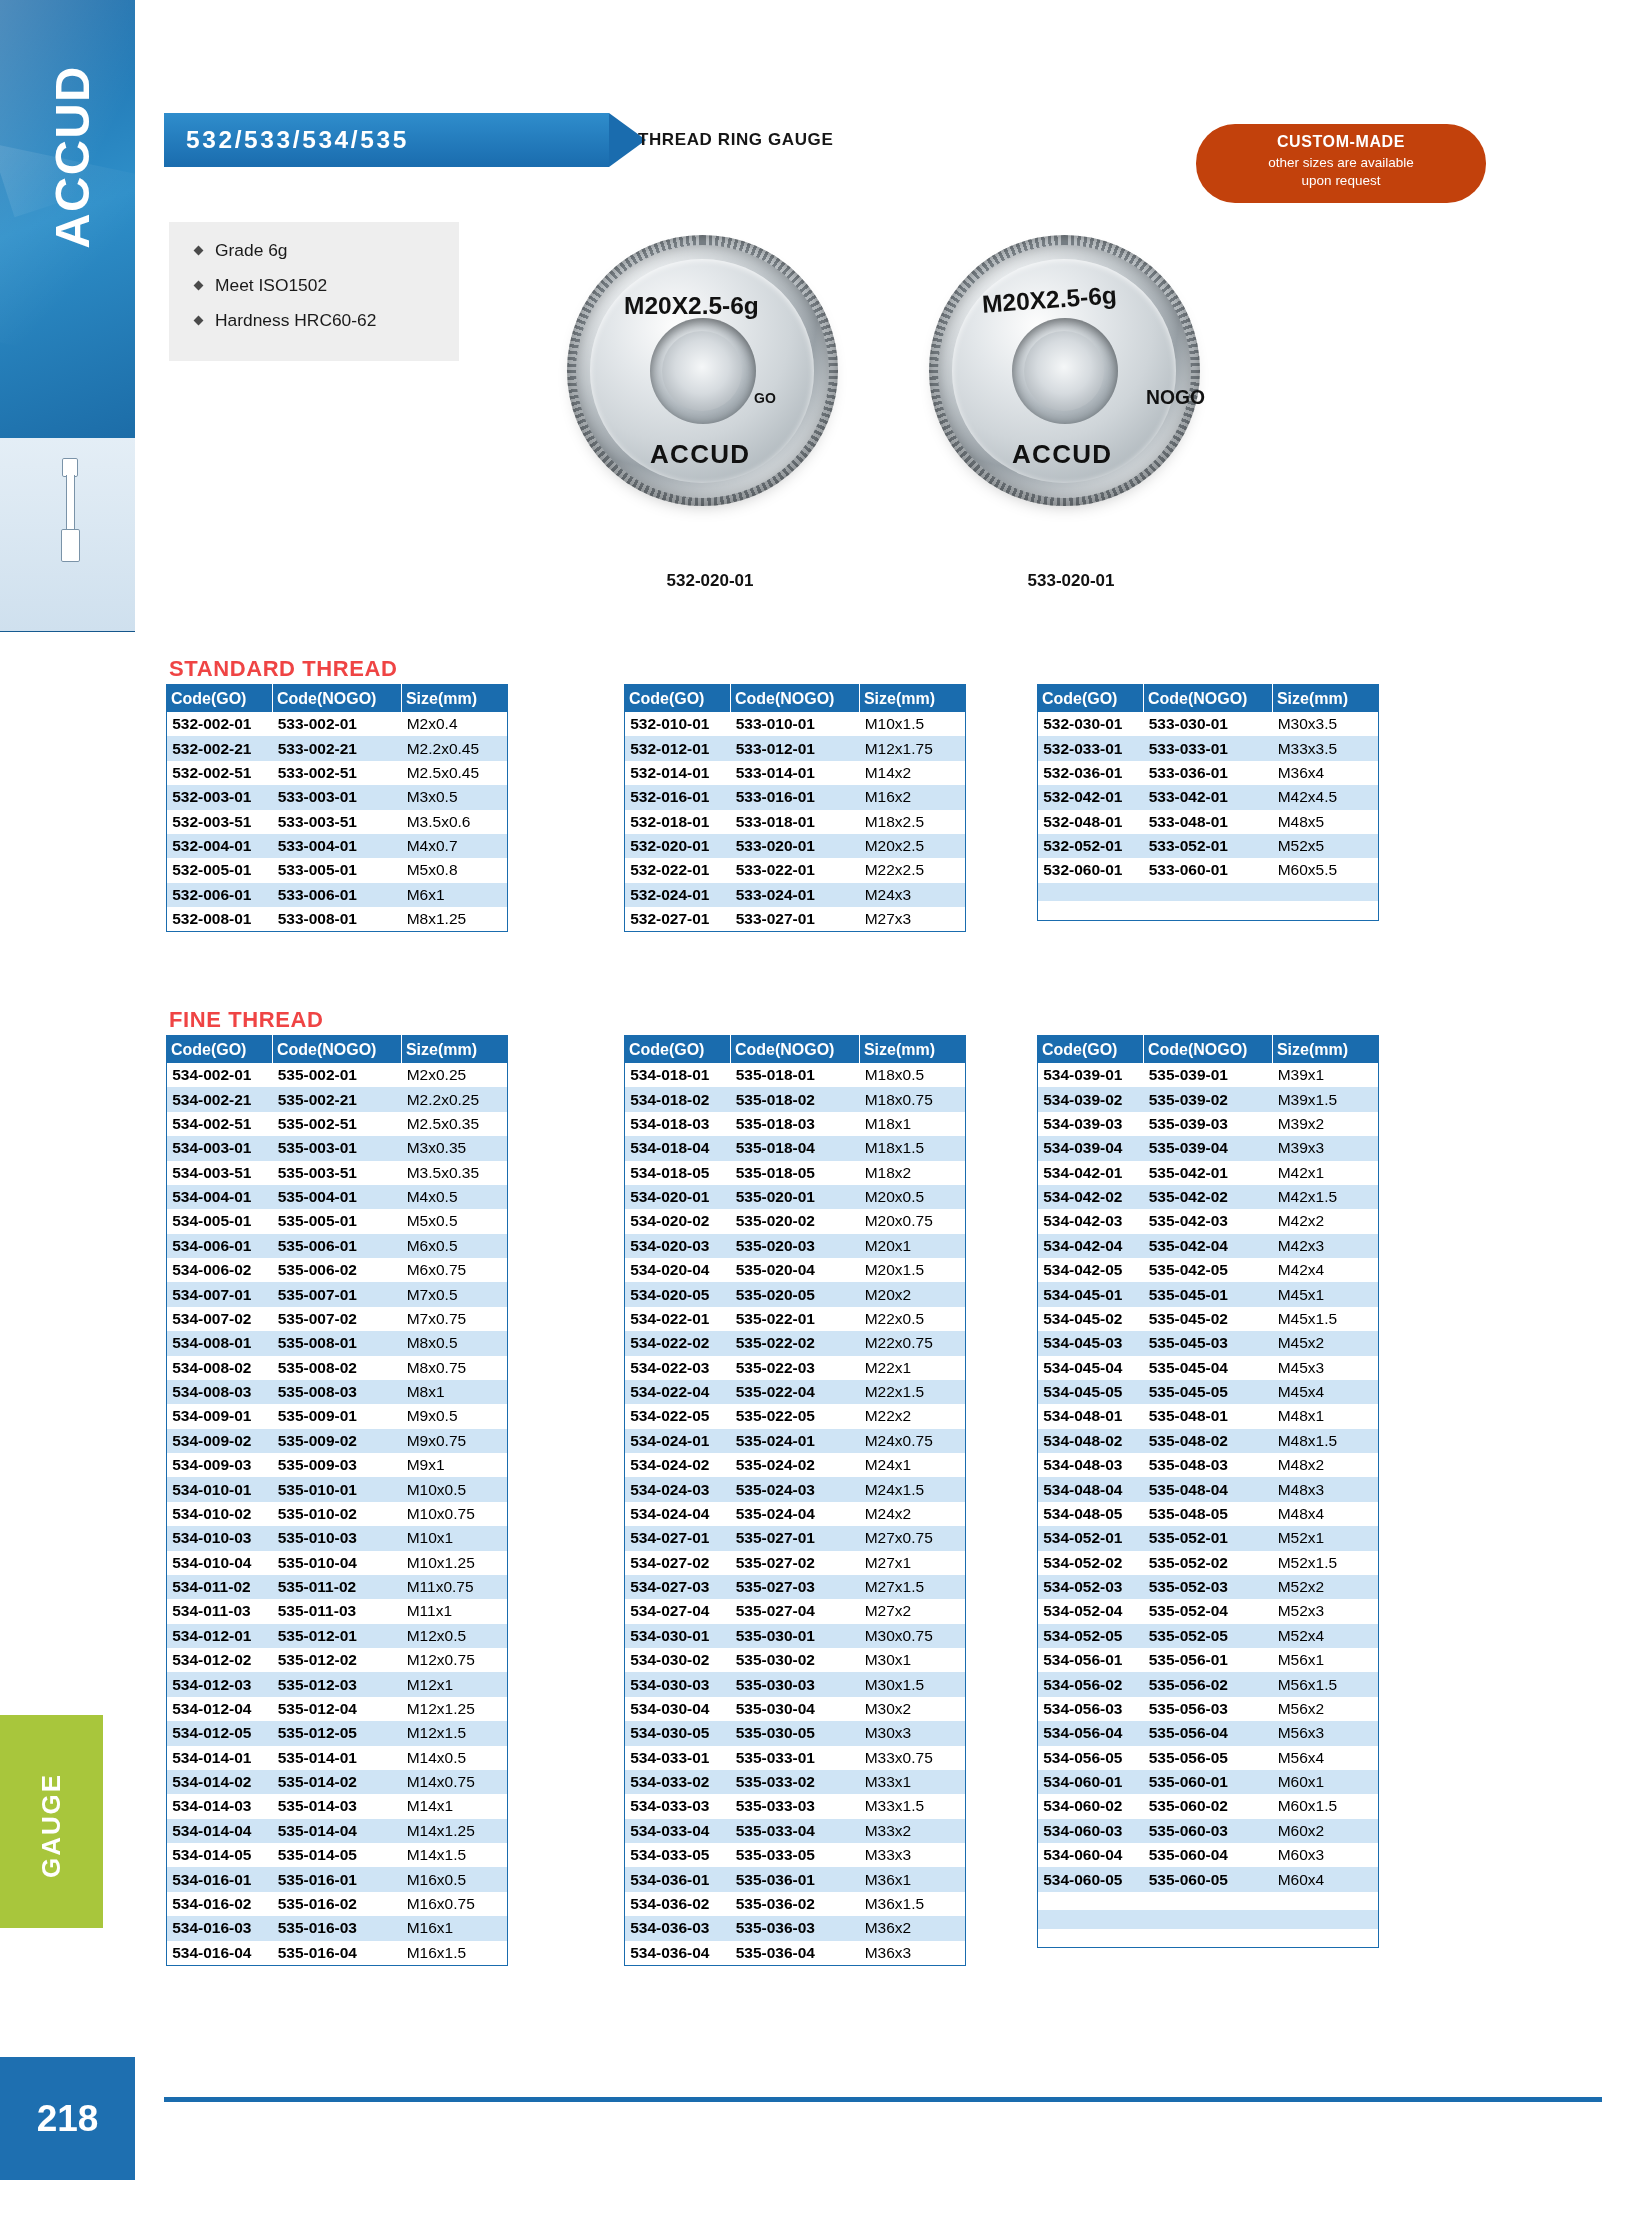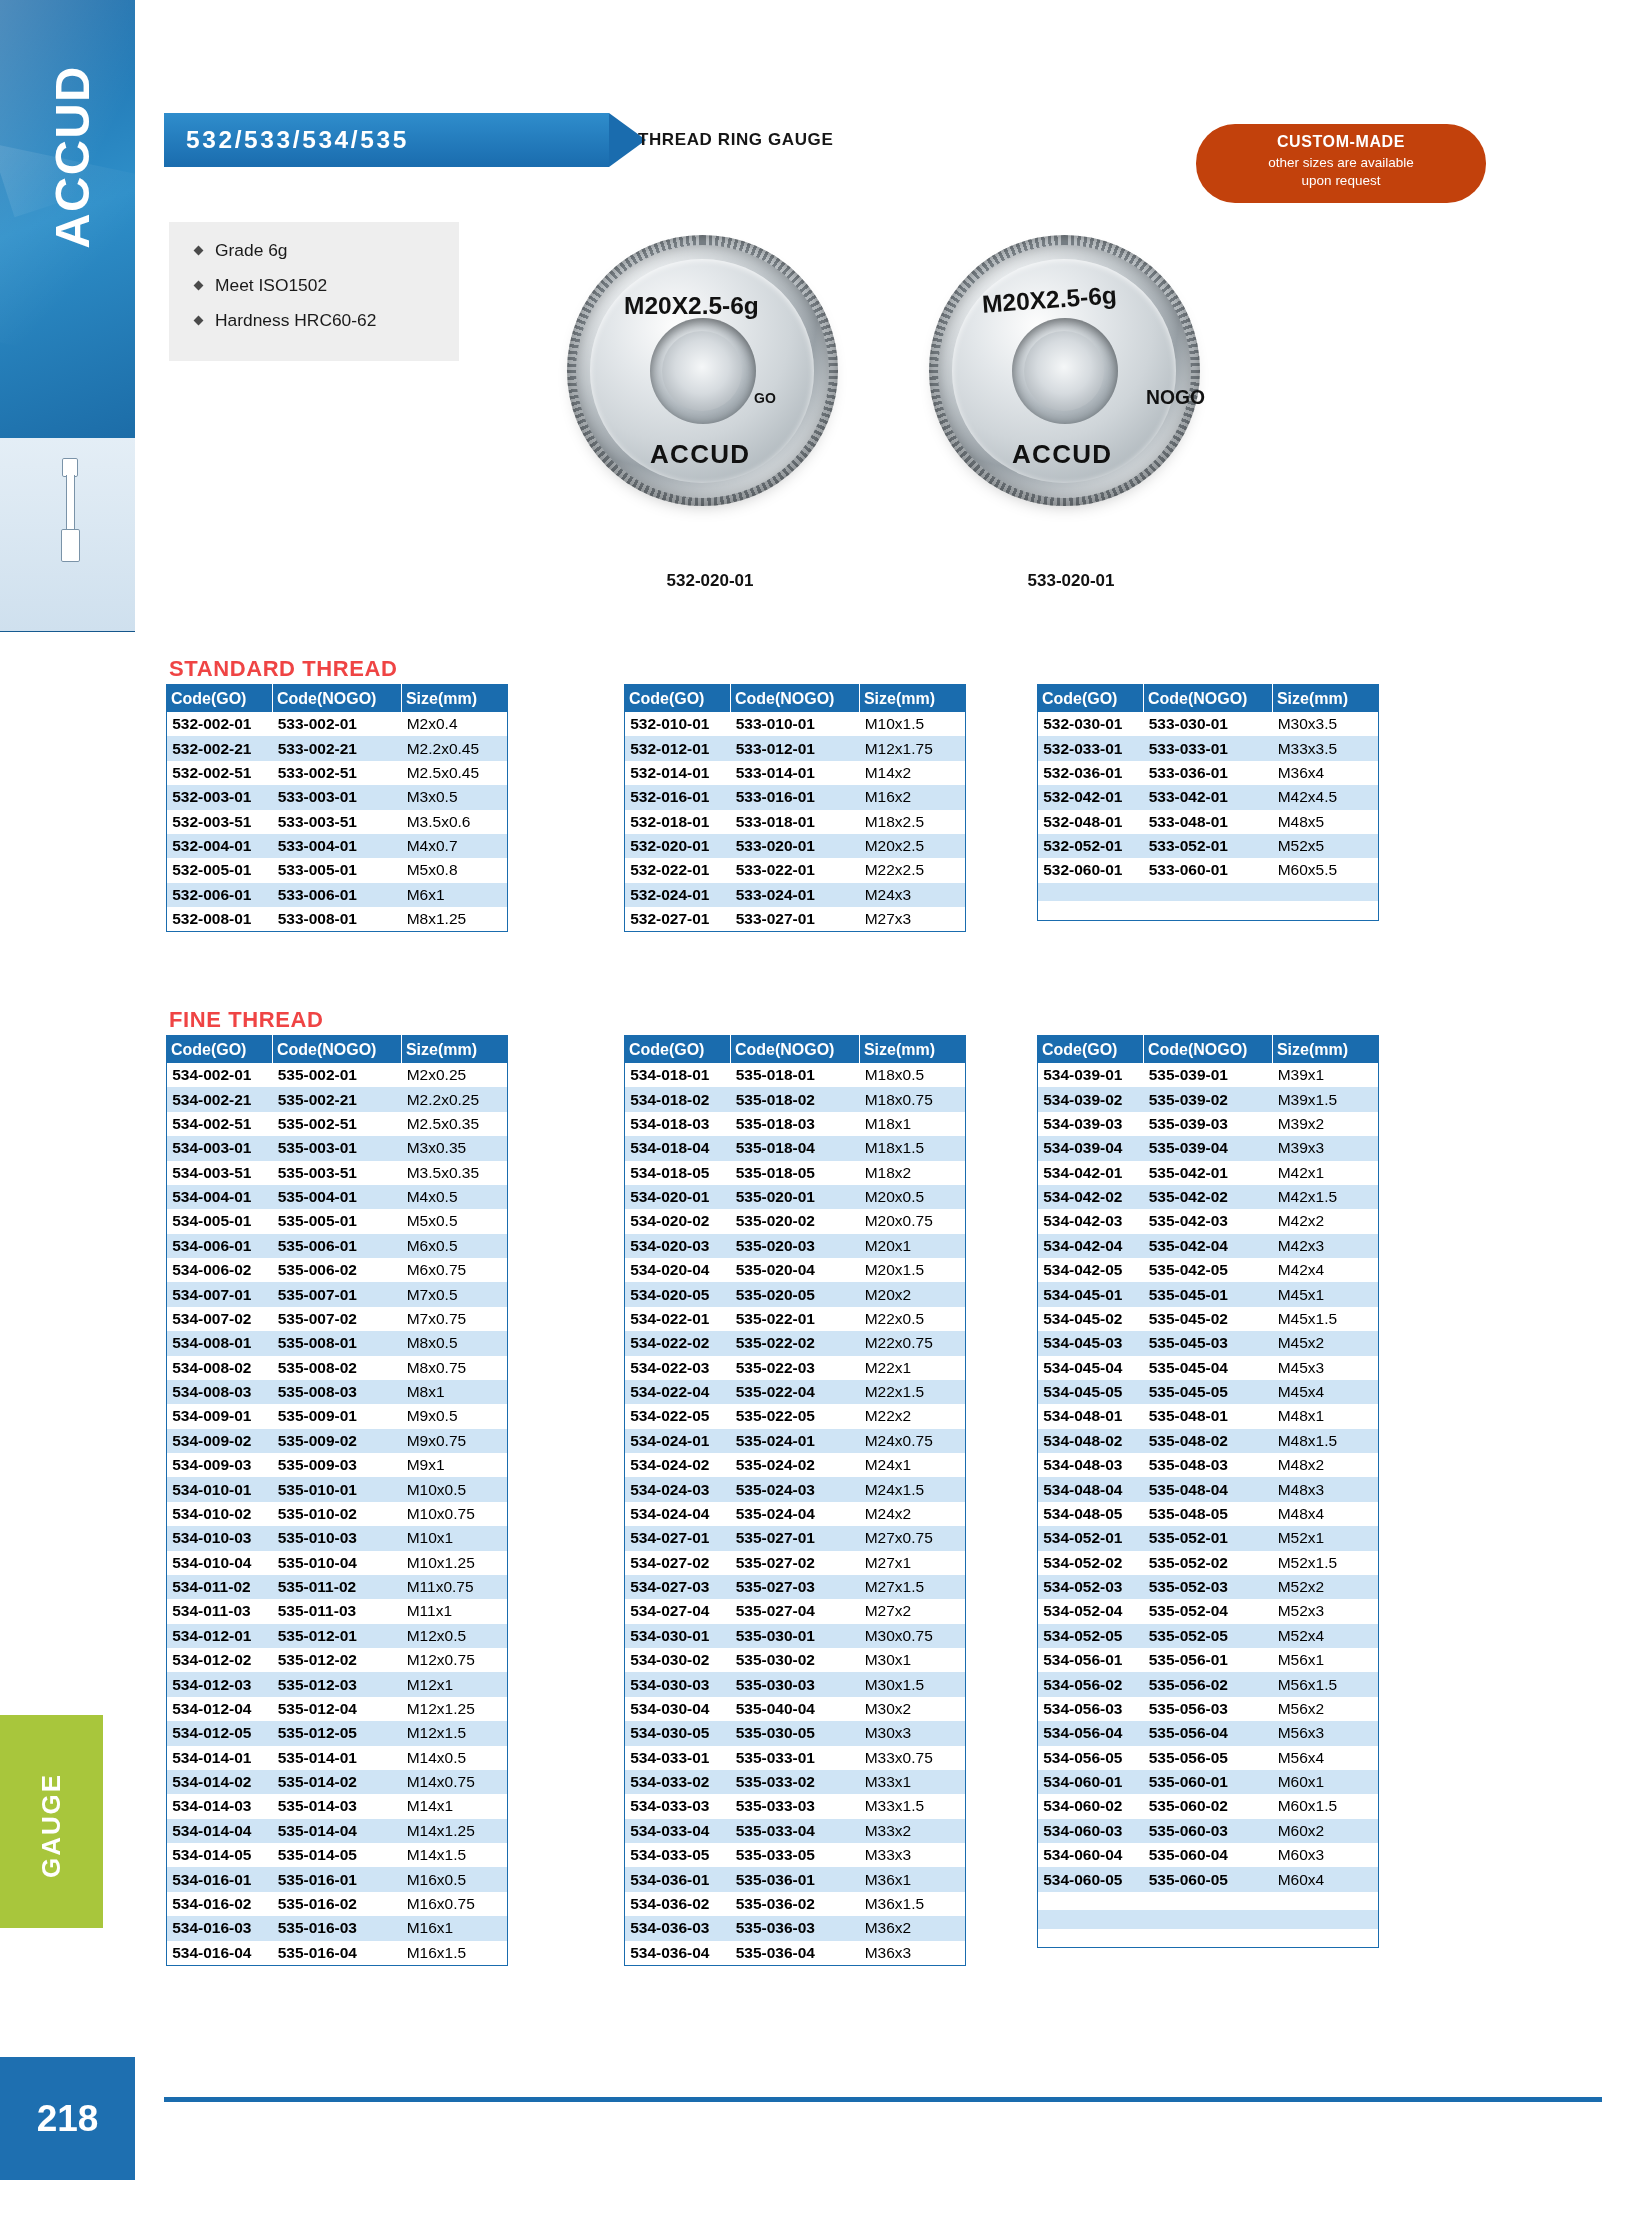--- a/index.html
+++ b/index.html
@@ -870,21 +870,21 @@
         <td class="c2">535-030-02</td>
         <td class="c3">M30x1</td>
       </tr>
       <tr class="even">
         <td class="c1">534-030-03</td>
         <td class="c2">535-030-03</td>
         <td class="c3">M30x1.5</td>
       </tr>
       <tr class="odd">
         <td class="c1">534-030-04</td>
-        <td class="c2">535-040-04</td>
+        <td class="c2">535-030-04</td>
         <td class="c3">M30x2</td>
       </tr>
       <tr class="even">
         <td class="c1">534-030-05</td>
         <td class="c2">535-030-05</td>
         <td class="c3">M30x3</td>
       </tr>
       <tr class="odd">
         <td class="c1">534-033-01</td>
         <td class="c2">535-033-01</td>

